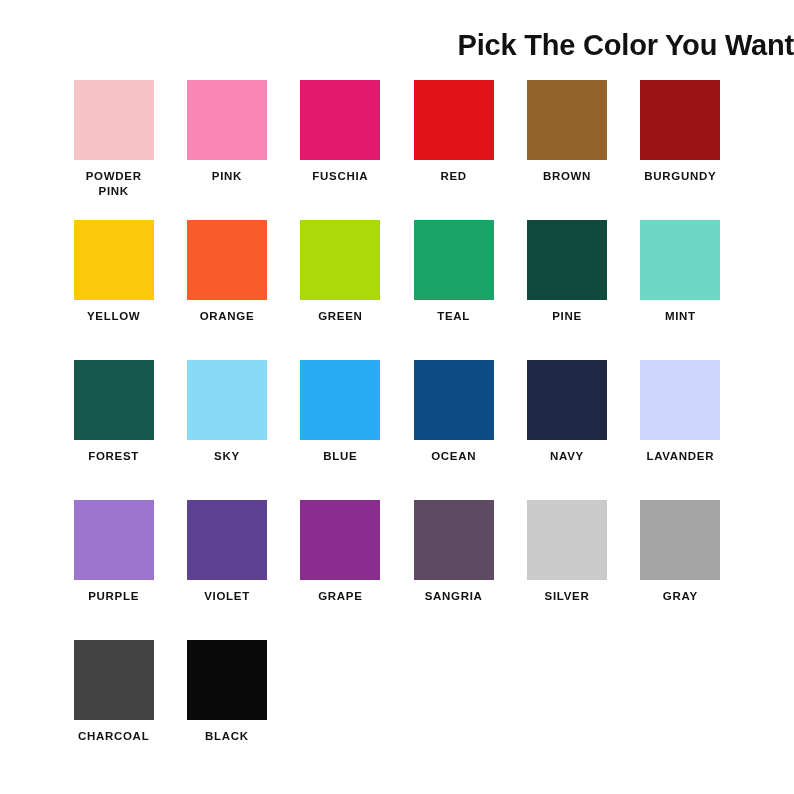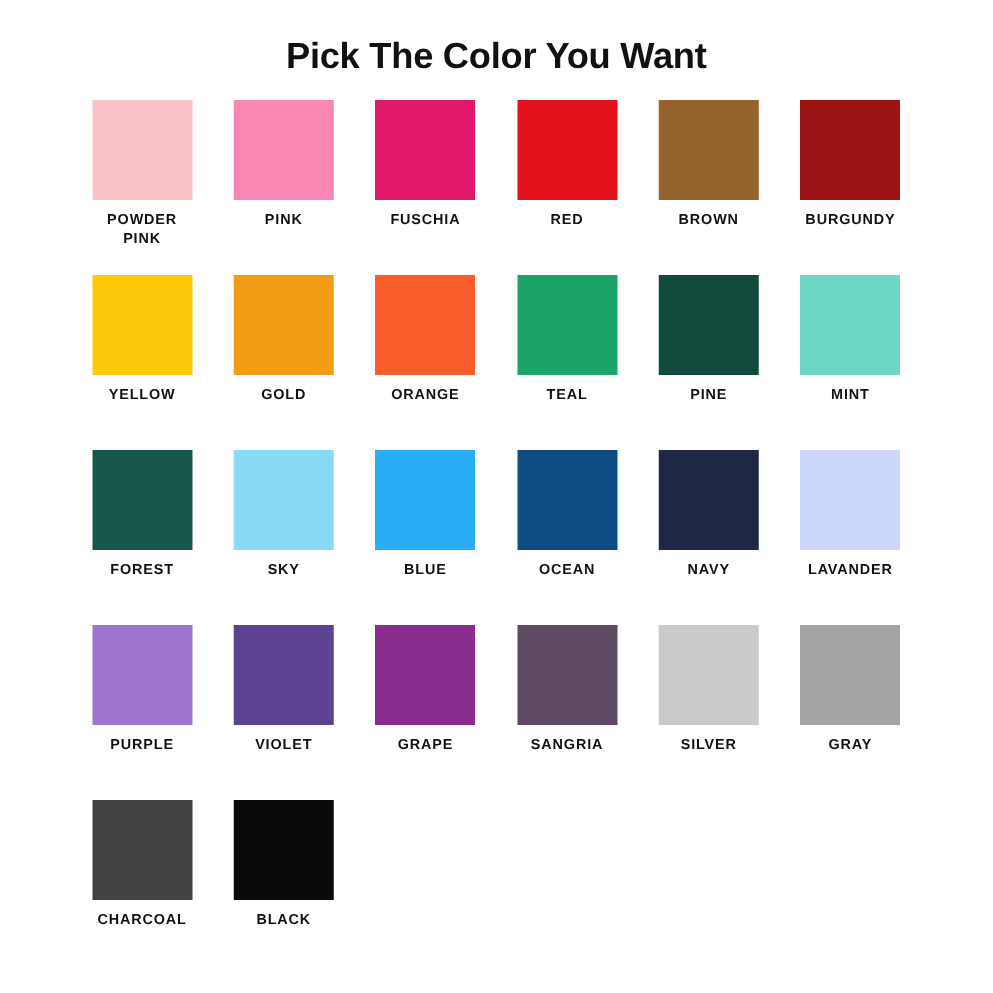--- a/index.html
+++ b/index.html
@@ -13,21 +13,21 @@
     font-family: "Liberation Sans", sans-serif;
     overflow: hidden;
   }
   .page {
     position: relative;
     width: 794px;
     height: 794px;
     box-sizing: border-box;
   }
   .chart-title {
-    text-align: center;
+    text-align: right;
     font-family: "Liberation Sans", sans-serif;
     font-size: 29px;
     font-weight: bold;
     color: #111111;
     letter-spacing: -0.2px;
     margin: 0;
     padding-top: 28px;
     line-height: 1.2;
   }
   .swatch-grid {
@@ -97,26 +97,26 @@
       </div>
       <div class="swatch-cell">
         <div class="swatch-chip" style="background-color: rgb(155, 19, 19);"></div>
         <div class="swatch-label">BURGUNDY</div>
       </div>
       <div class="swatch-cell">
         <div class="swatch-chip" style="background-color: rgb(252, 200, 10);"></div>
         <div class="swatch-label">YELLOW</div>
       </div>
       <div class="swatch-cell">
-        <div class="swatch-chip" style="background-color: rgb(244, 156, 20);"></div>
-        <div class="swatch-label">GOLD</div>
+        <div class="swatch-chip" style="background-color: rgb(250, 92, 44);"></div>
+        <div class="swatch-label">ORANGE</div>
       </div>
       <div class="swatch-cell">
-        <div class="swatch-chip" style="background-color: rgb(250, 92, 44);"></div>
-        <div class="swatch-label">ORANGE</div>
+        <div class="swatch-chip" style="background-color: rgb(172, 217, 9);"></div>
+        <div class="swatch-label">GREEN</div>
       </div>
       <div class="swatch-cell">
         <div class="swatch-chip" style="background-color: rgb(28, 163, 104);"></div>
         <div class="swatch-label">TEAL</div>
       </div>
       <div class="swatch-cell">
         <div class="swatch-chip" style="background-color: rgb(16, 74, 60);"></div>
         <div class="swatch-label">PINE</div>
       </div>
       <div class="swatch-cell">

